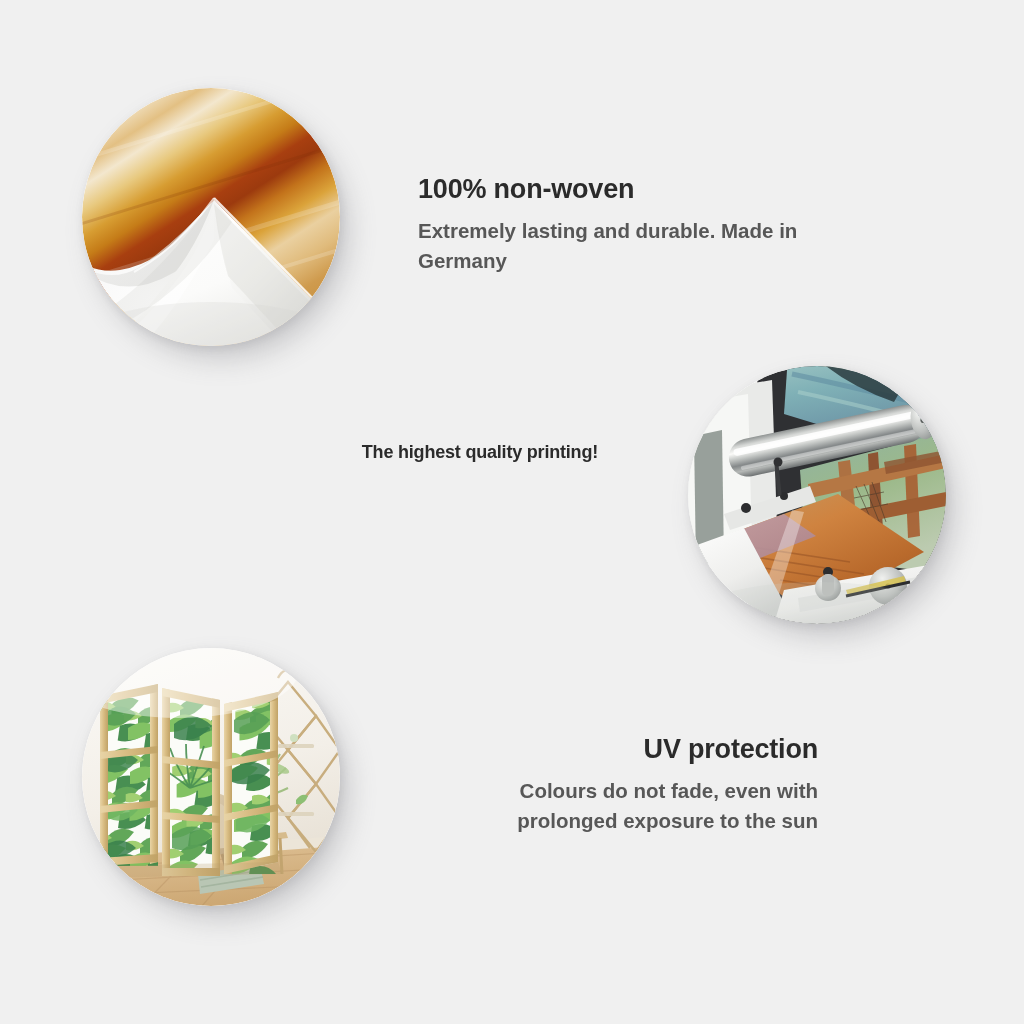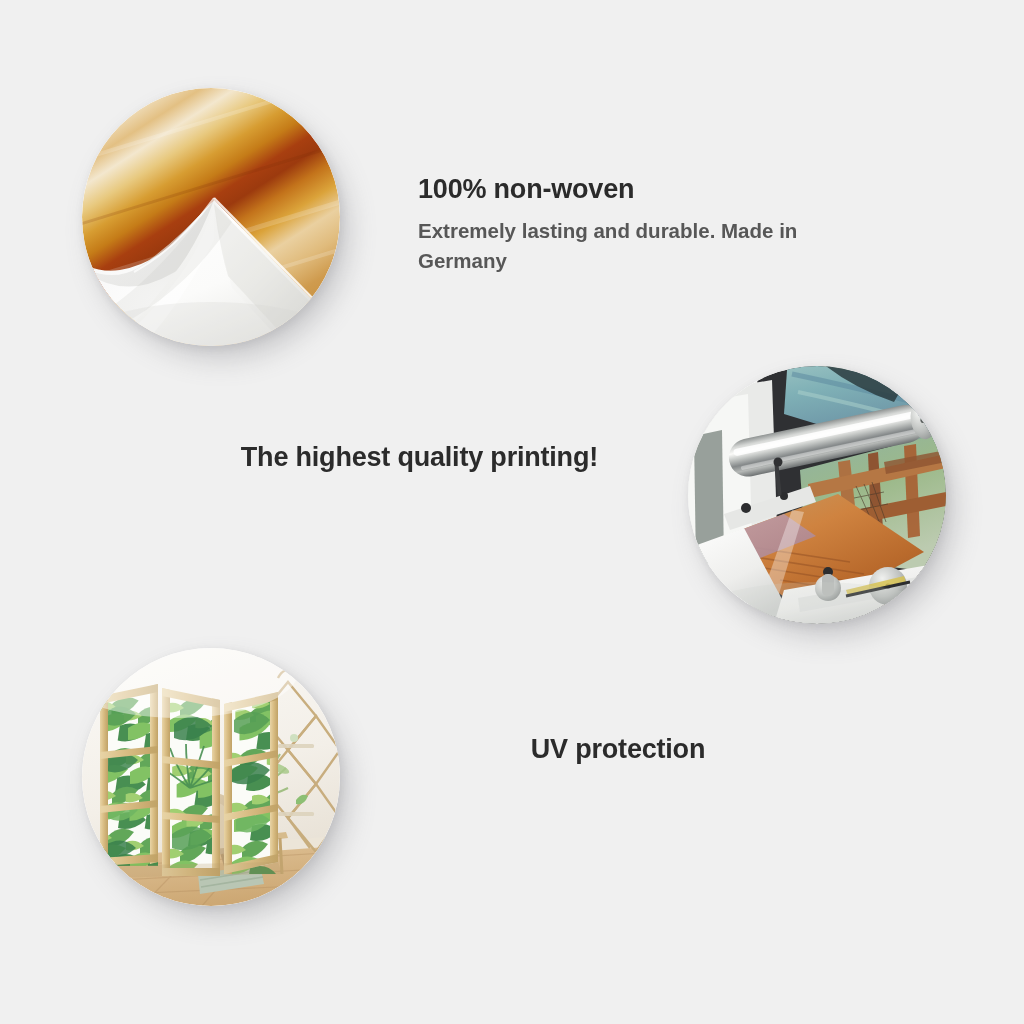--- a/index.html
+++ b/index.html
@@ -50,23 +50,23 @@
   .feature-body {
     color: #575757;
     font-size: 20.5px;
     font-weight: bold;
     line-height: 1.45;
     margin: 0;
   }
 
   #text-nonwoven { left: 418px; top: 174px; width: 440px; text-align: left; }
   #text-printing { left: 198px; top: 442px; width: 400px; text-align: right; }
-  #text-uv       { left: 418px; top: 734px; width: 400px; text-align: center; }
-
-  #text-printing .feature-heading { font-size: 27px; margin-bottom: 13px; }
+  #text-uv       { left: 418px; top: 734px; width: 400px; text-align: right; }
+
+  #text-printing .feature-heading { font-size: 18px; margin-bottom: 13px; }
 </style>
 </head>
 <body>
 
 <div class="canvas">
 
   <div class="medallion" id="medallion-nonwoven">
     <svg viewBox="0 0 258 258" xmlns="http://www.w3.org/2000/svg" aria-hidden="true">
       <defs>
         <linearGradient id="stripes" x1="0.18" y1="0" x2="0.82" y2="1">
@@ -461,15 +461,16 @@
     <h2 class="feature-heading">100% non-woven</h2>
     <p class="feature-body">Extremely lasting and durable. Made in Germany</p>
   </div>
 
   <div class="feature-text" id="text-printing">
     <h2 class="feature-heading">The highest quality printing!</h2>
   </div>
 
   <div class="feature-text" id="text-uv">
     <h2 class="feature-heading">UV protection</h2>
+    <p class="feature-body">Colours do not fade, even with prolonged exposure to the sun</p>
   </div>
 
 </div>
 
 </body></html>

